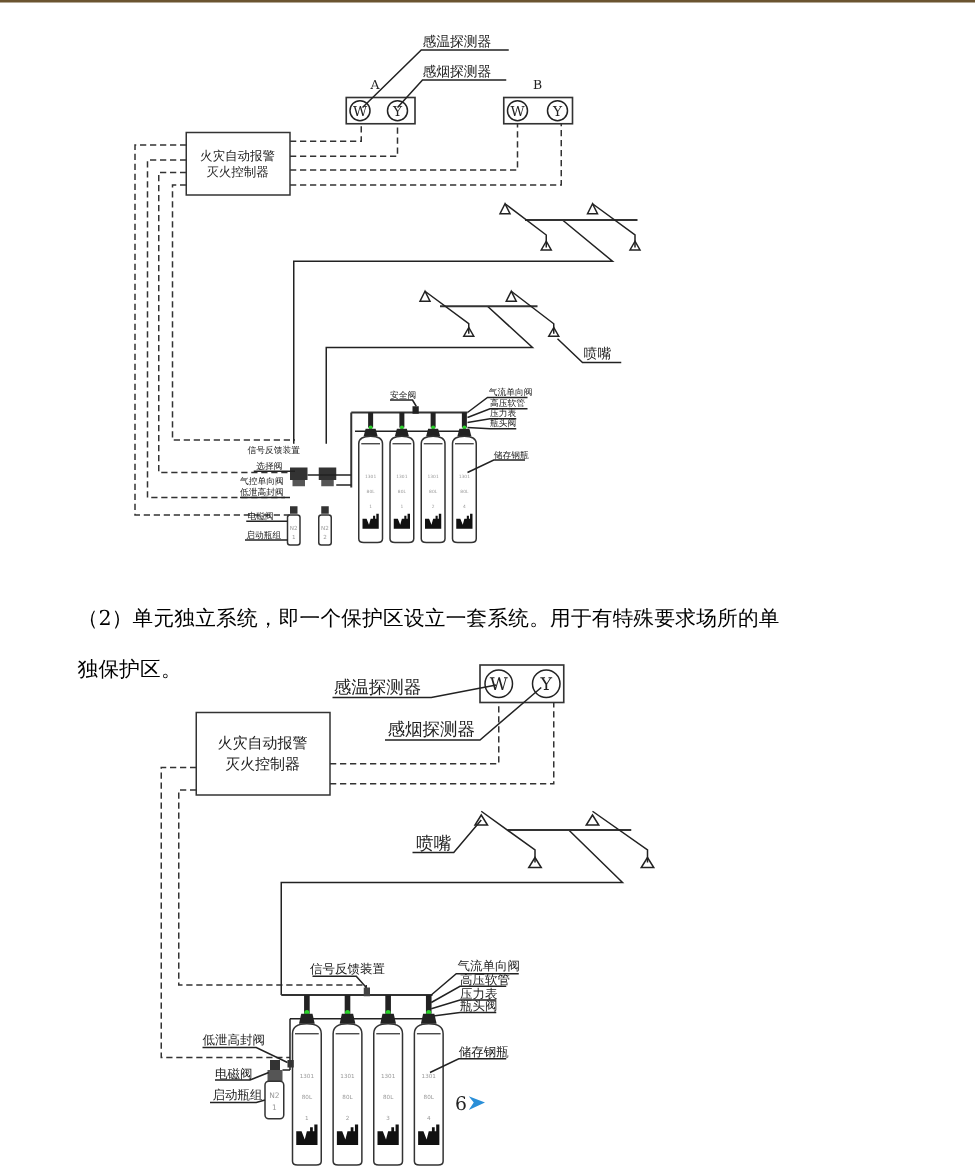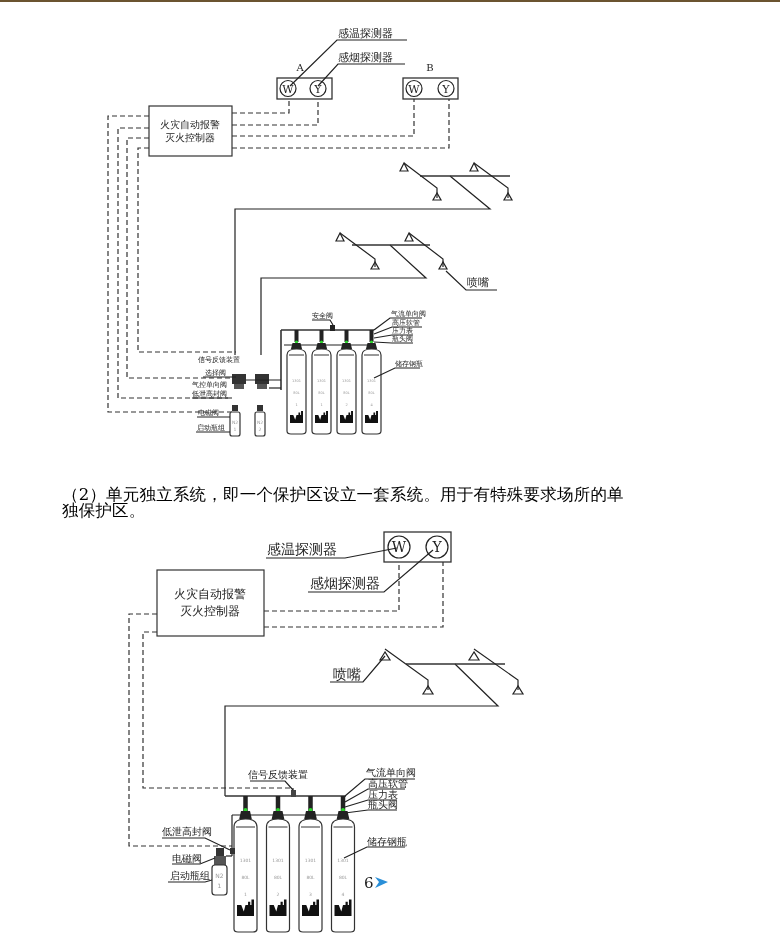--- a/index.html
+++ b/index.html
@@ -174,21 +174,21 @@
   <text x="192" y="387" font-size="7" class="lbl">气控单向阀</text>
   <text x="192" y="396" font-size="7" class="lbl">低泄高封阀</text>
   <line x1="192" y1="398" x2="232" y2="398" class="ln"></line>
   <text x="198" y="415" font-size="7" class="lbl">电磁阀</text>
   <line x1="197" y1="417" x2="230" y2="417" class="ln"></line>
   <text x="197" y="430" font-size="7" class="lbl">启动瓶组</text>
   <line x1="196" y1="432" x2="230" y2="432" class="ln"></line>
 </svg>
 
 <div class="para" style="top:484px;">（2）单元独立系统，即一个保护区设立一套系统。用于有特殊要求场所的单</div>
-<div class="para" style="top:500px;">独保护区。</div>
+<div class="para" style="top:525px;">独保护区。</div>
 
 <svg width="780" height="936" style="pointer-events:none">
 
   <g>
     <rect x="384" y="532" width="67" height="30" fill="#fff" stroke="#333" stroke-width="1.3"></rect>
     <circle cx="399" cy="547" r="11" class="ln"></circle>
     <circle cx="437" cy="547" r="11" class="ln"></circle>
     <text x="399" y="552" font-size="14" text-anchor="middle" class="lbl">W</text>
     <text x="437" y="552" font-size="14" text-anchor="middle" class="lbl">Y</text>
   </g>

